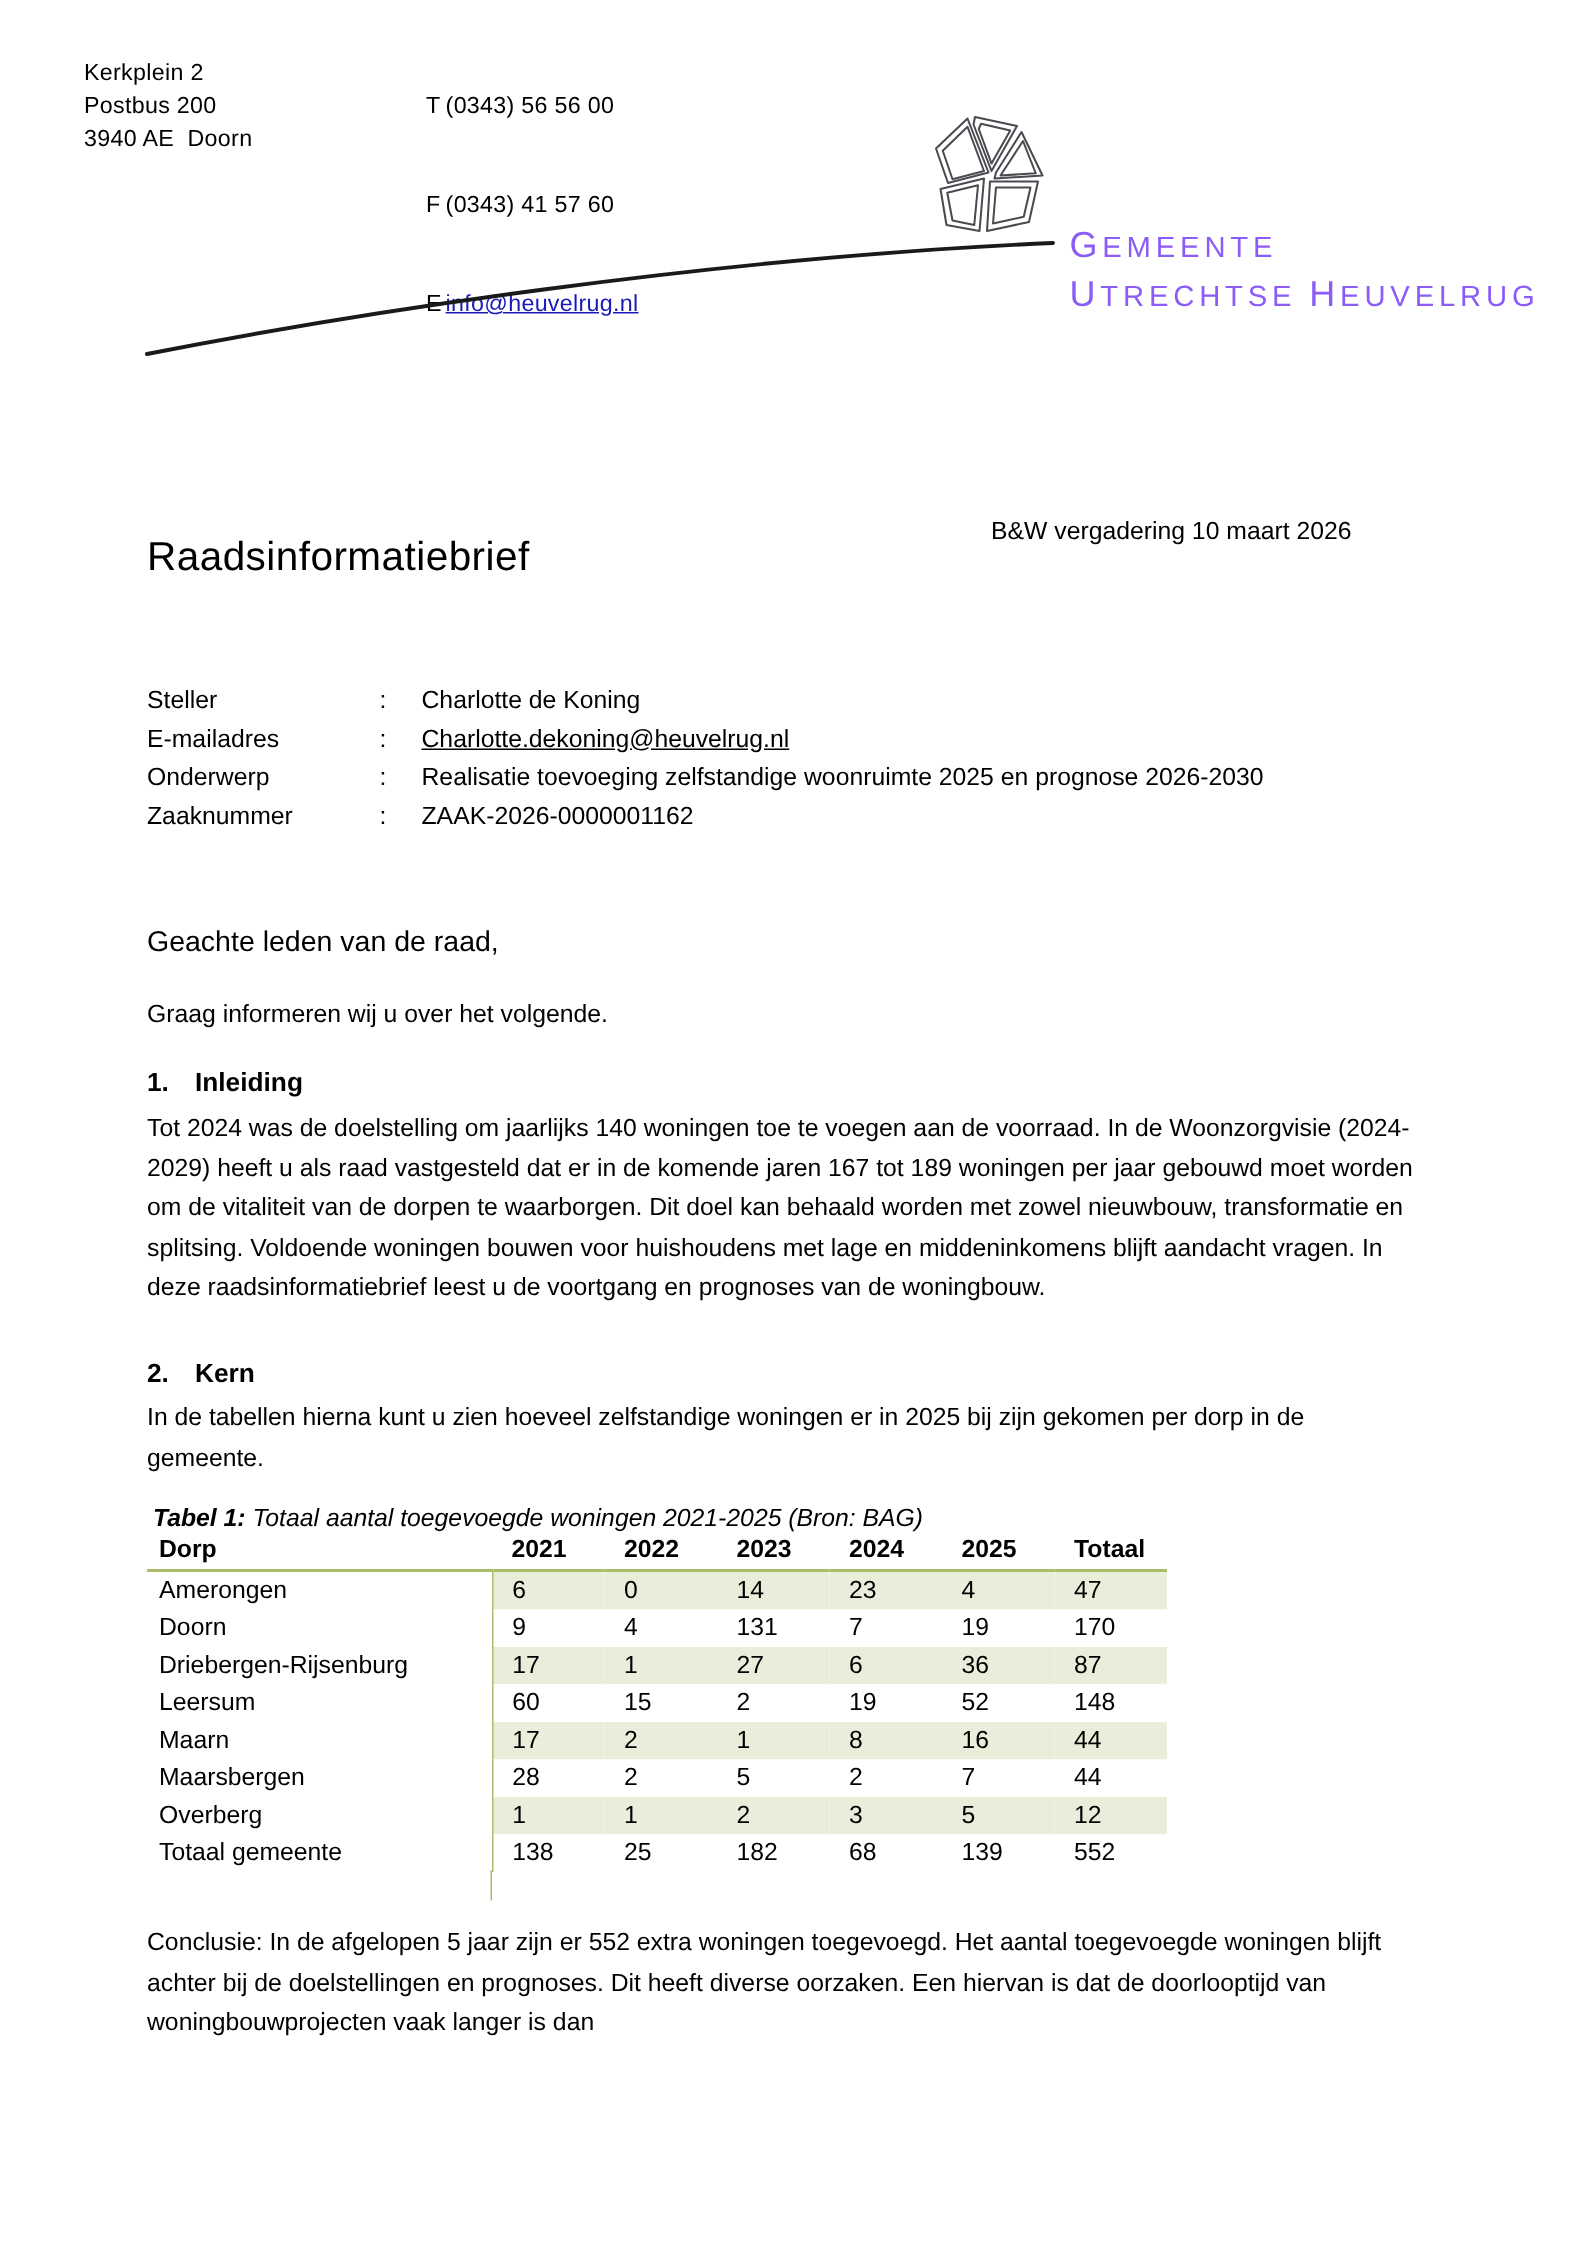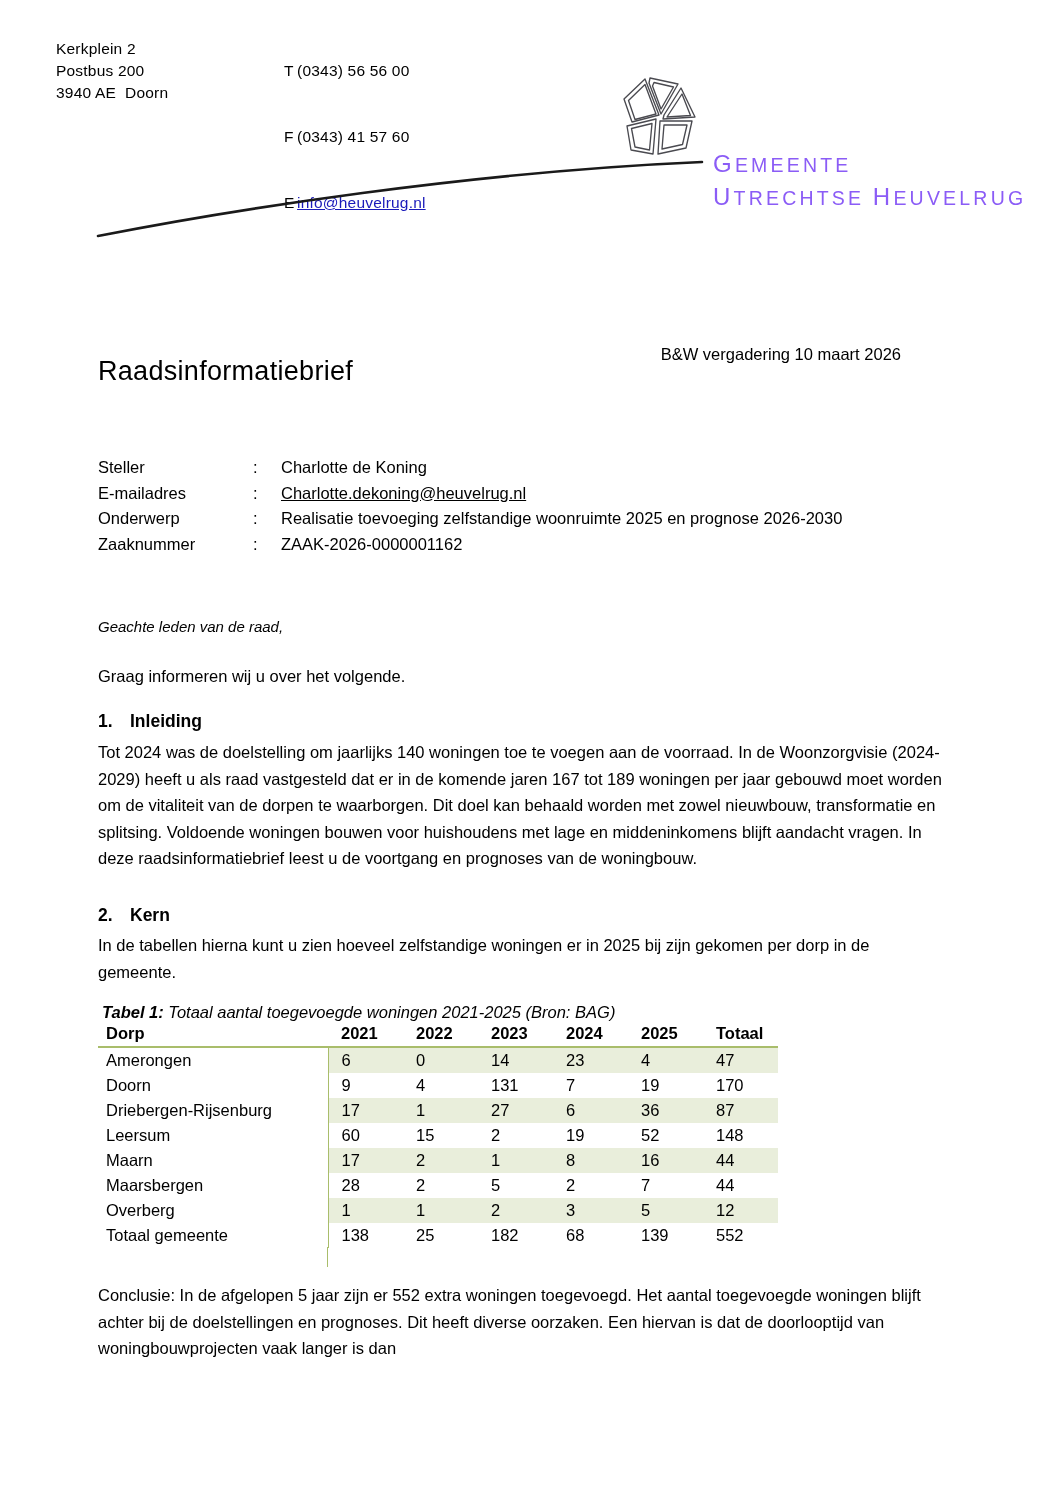--- a/index.html
+++ b/index.html
@@ -59,21 +59,21 @@
     font-size: 16.5px; white-space: nowrap;
   }
 
   .meta { position: absolute; left: 0; top: 455px; width: 860px; }
   .meta-row { display: flex; font-size: 16.5px; line-height: 25.5px; white-space: nowrap; gap: 12px; }
   .meta-key { width: 143px; flex: 0 0 143px; }
   .meta-sep { width: 16px; flex: 0 0 16px; }
   .meta-val { flex: 1 1 auto; }
   .meta-val a { color: #000000; text-decoration: underline; }
 
-  .salutation { position: absolute; left: 0; top: 618px; font-size: 15px; font-style: italic; }
+  .salutation { position: absolute; left: 0; top: 618px; font-size: 19px; }
   .lead-in    { position: absolute; left: 0; top: 667px; font-size: 16.5px; }
 
   h2.sec {
     position: absolute; left: 0; margin: 0;
     font-size: 17.5px; font-weight: bold;
     white-space: nowrap;
   }
   h2.sec .num { display: inline-block; width: 32px; }
   h2.sec#sec1 { top: 711px; }
   h2.sec#sec2 { top: 905px; }

